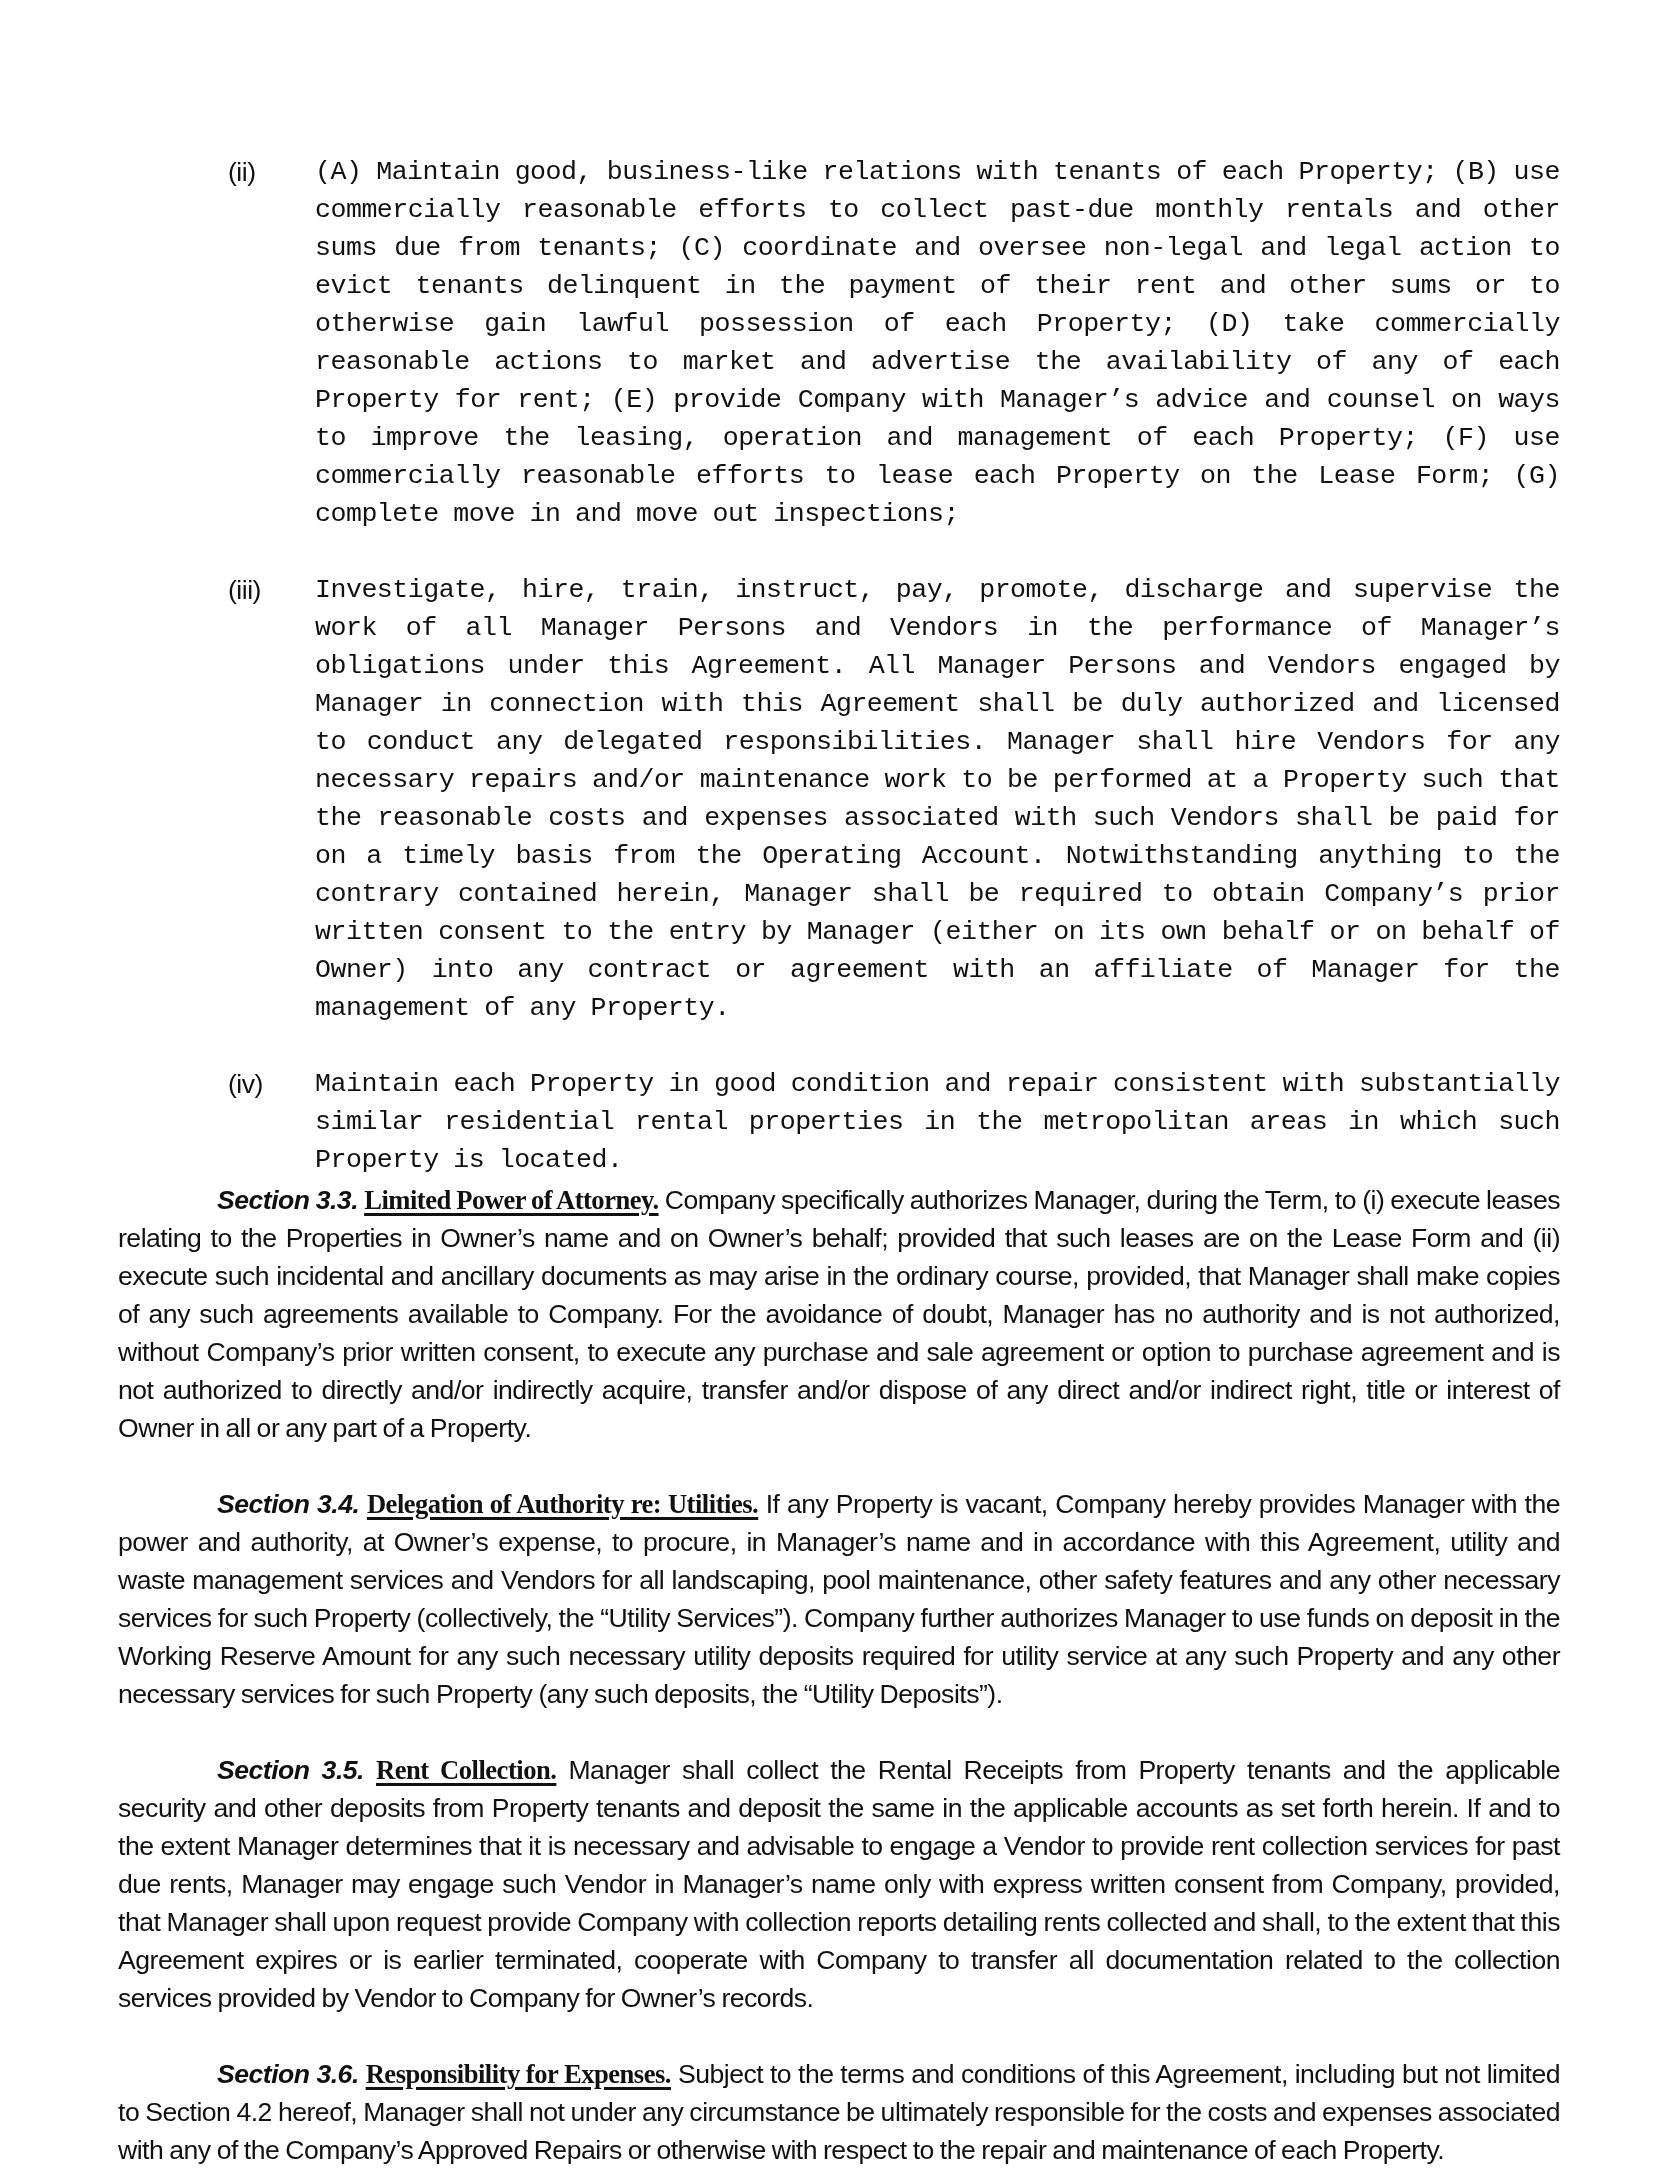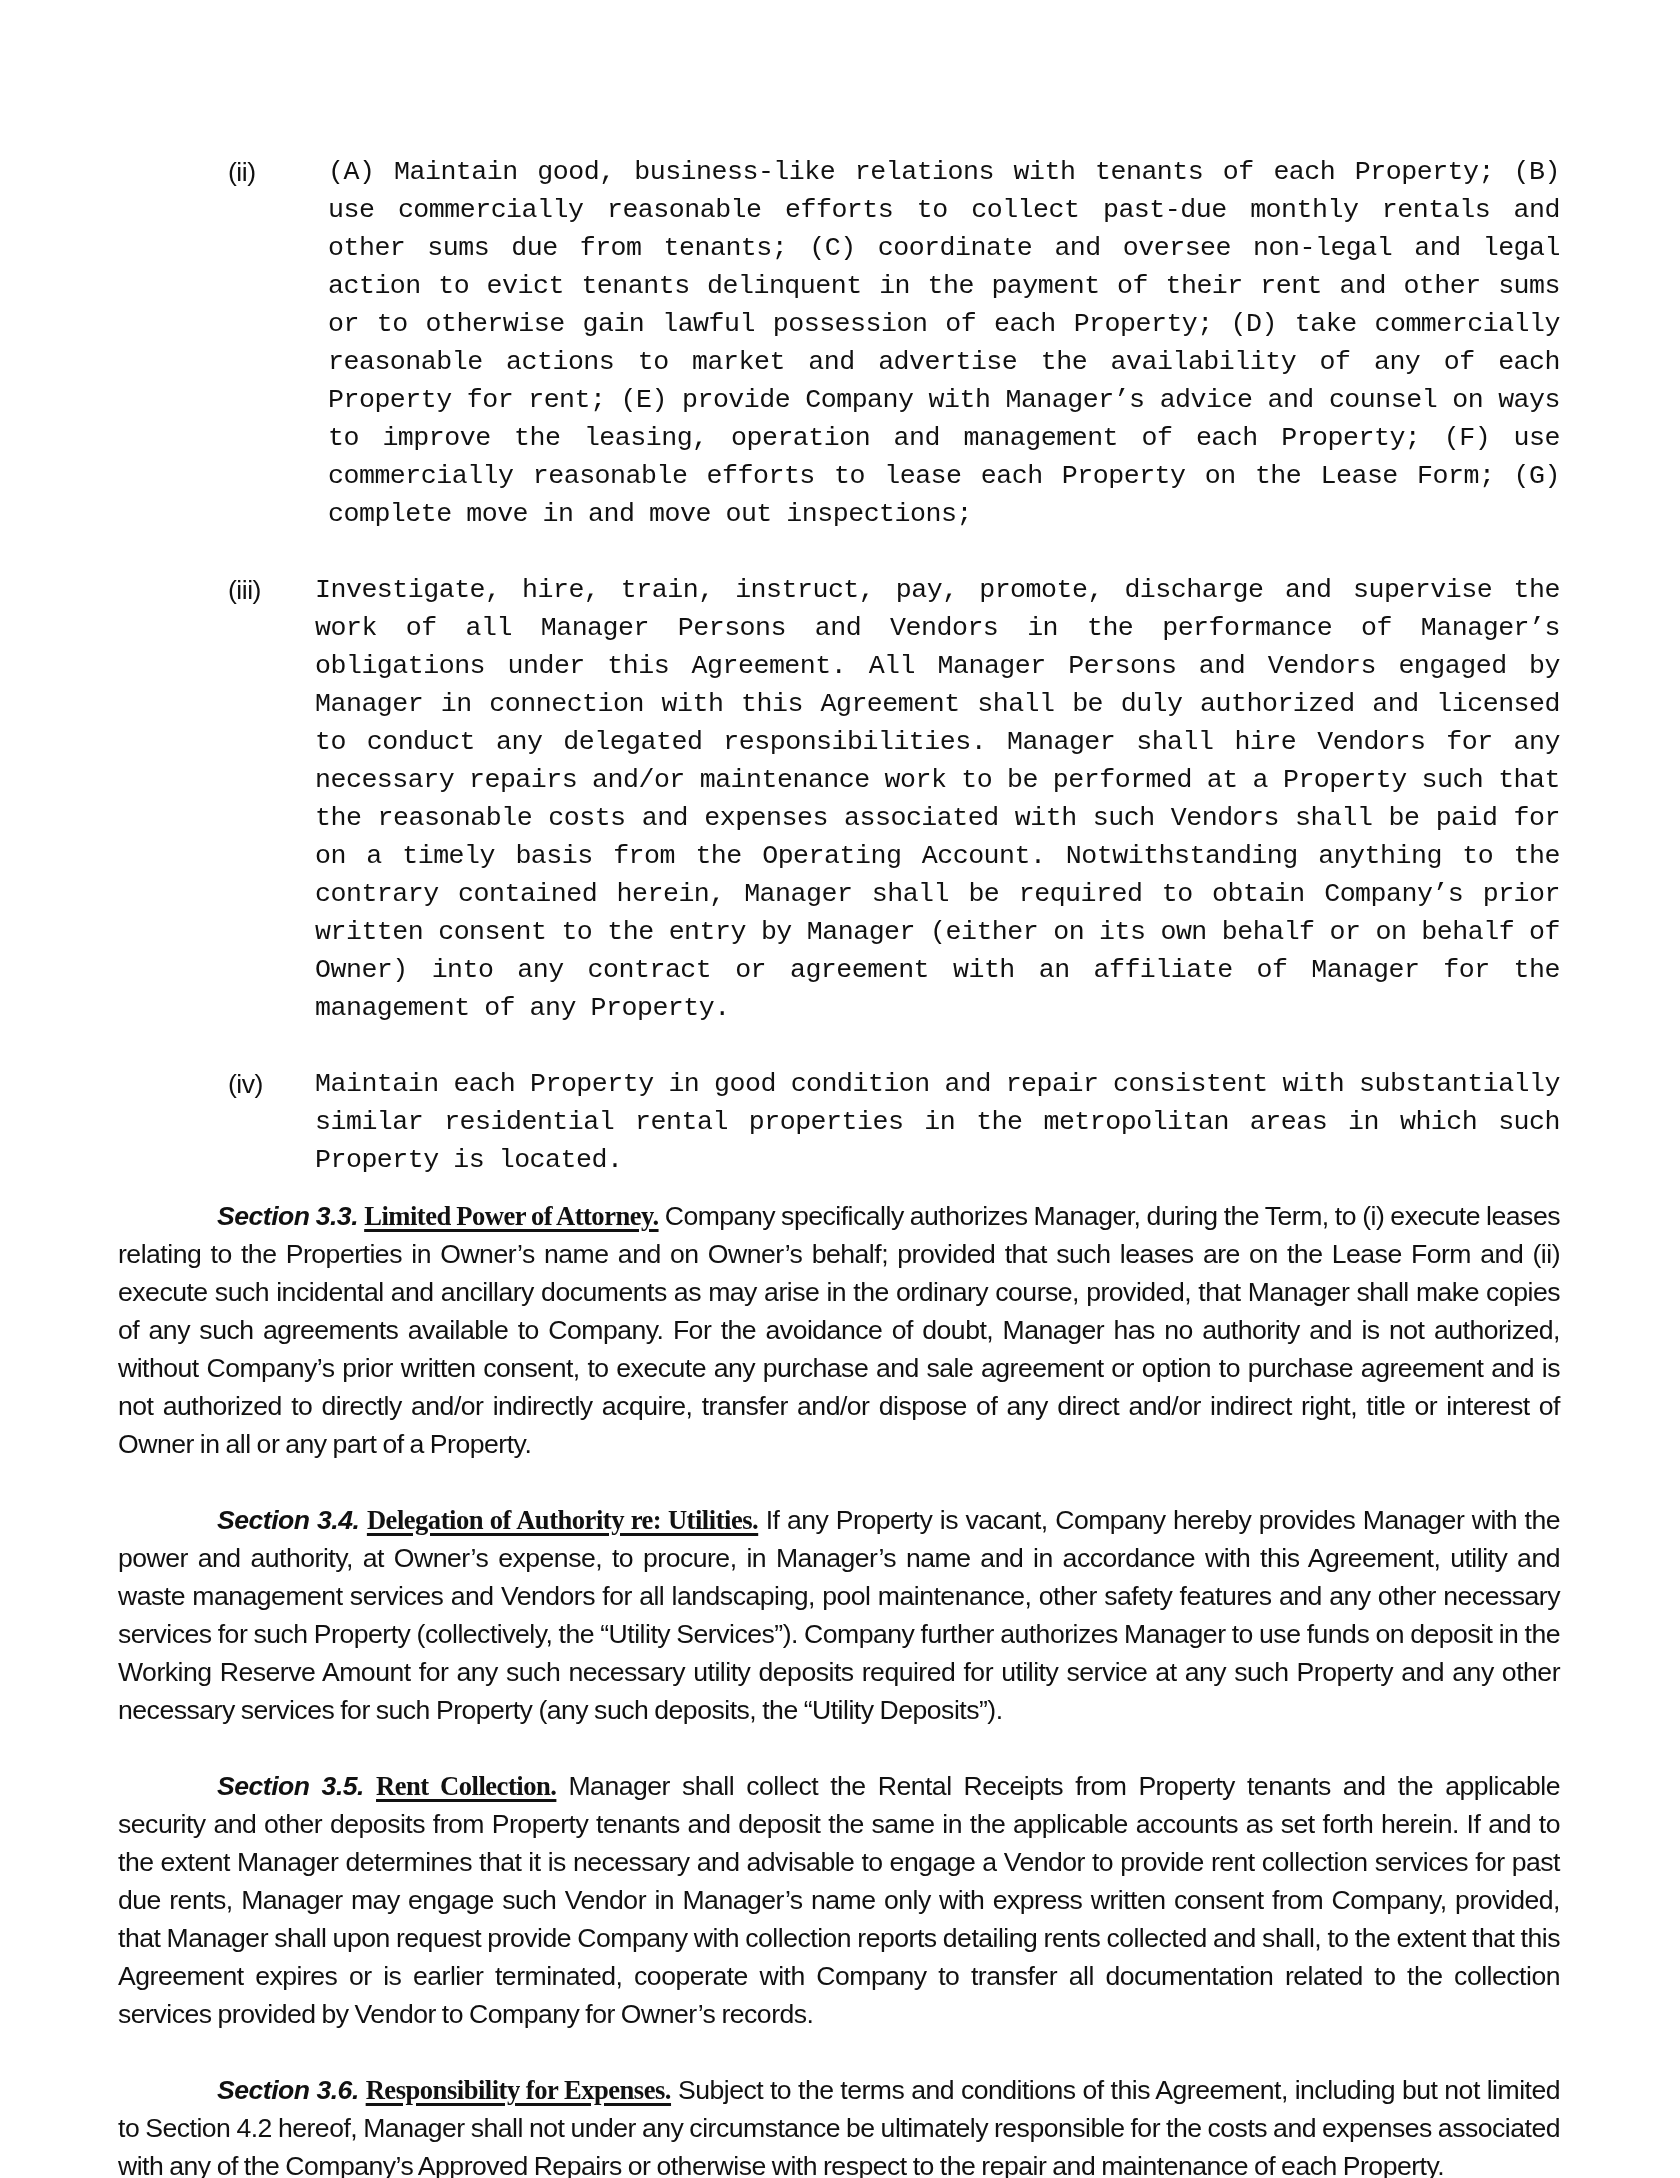--- a/index.html
+++ b/index.html
@@ -35,38 +35,38 @@
       width: 197px;
       flex: 0 0 197px;
       padding-left: 110px;
       box-sizing: border-box;
     }
     .item-text {
       flex: 1 1 auto;
       text-align: justify;
       font-family: Liberation Mono, monospace;
     }
-    .item.first { margin-top: 0; gap: 13px; }
+    .item.first { margin-top: 0; }
     .section {
       text-align: justify;
       text-indent: 99px;
       margin: 0 0 38px 0;
     }
     .section-num {
       font-weight: bold;
       font-style: italic;
     }
     .section-title {
       font-weight: bold;
       text-decoration: underline;
       text-decoration-thickness: 2.7px;
       text-underline-offset: 3.6px;
       font-family: Liberation Serif, serif;
     }
-    .item-iv { margin-bottom: 18px; }
+    .item-iv { margin-bottom: 2px; }
   </style>
 </head>
 <body>
 
 <div class="page">
 
   <div class="item first">
     <div class="item-marker">(ii)</div>
     <div class="item-text">(A) Maintain good, business-like relations with tenants of each Property; (B) use commercially reasonable efforts to collect past-due monthly rentals and other sums due from tenants; (C) coordinate and oversee non-legal and legal action to evict tenants delinquent in the payment of their rent and other sums or to otherwise gain lawful possession of each Property; (D) take commercially reasonable actions to market and advertise the availability of any of each Property for rent; (E) provide Company with Manager’s advice and counsel on ways to improve the leasing, operation and management of each Property; (F) use commercially reasonable efforts to lease each Property on the Lease Form; (G) complete move in and move out inspections;</div>
   </div>

